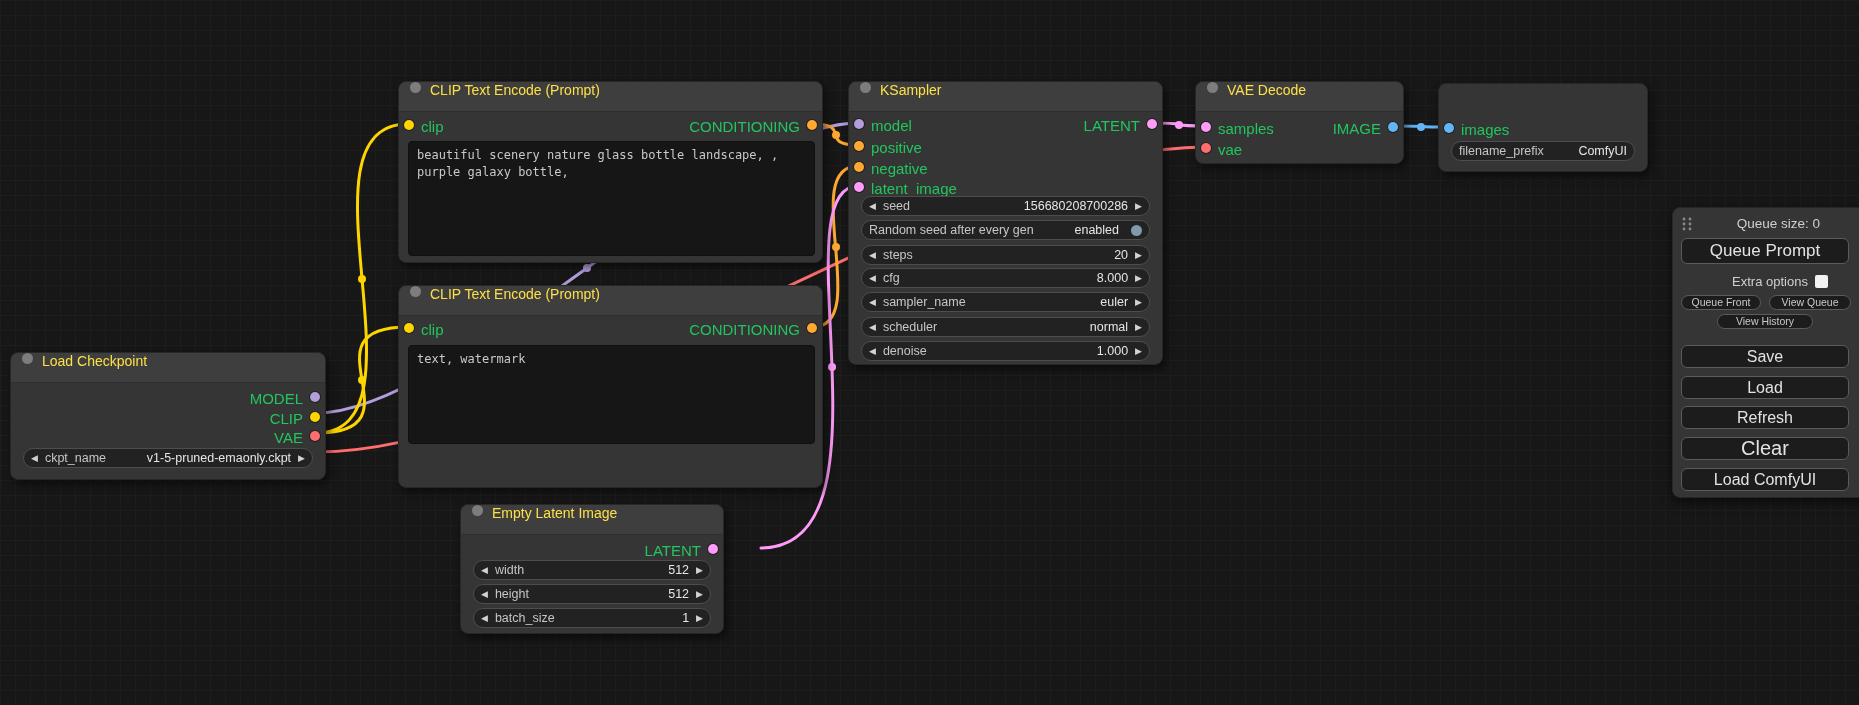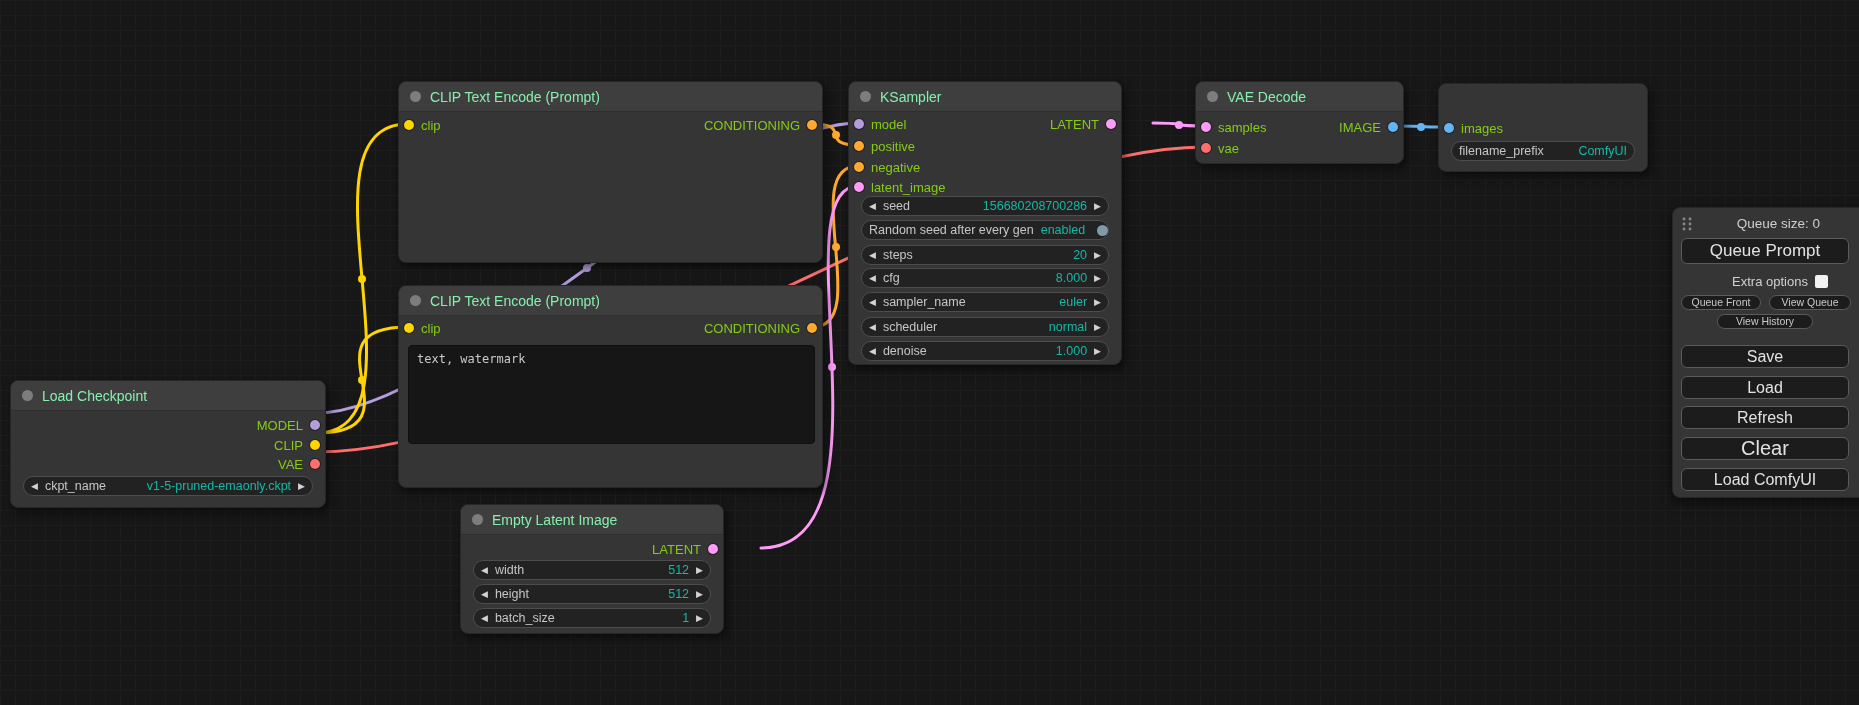--- a/index.html
+++ b/index.html
@@ -12,38 +12,38 @@
     background-size:15px 15px}
   #wires{position:absolute;left:0;top:0;z-index:1}
   .link{fill:none;stroke-width:3;stroke-linecap:round}
   .st-model{stroke:var(--c-model)} .st-clip{stroke:var(--c-clip)} .st-vae{stroke:var(--c-vae)}
   .st-cond{stroke:var(--c-conditioning)} .st-latent{stroke:var(--c-latent)} .st-image{stroke:var(--c-image)}
   .f-model{fill:var(--c-model)} .f-clip{fill:var(--c-clip)}
   .f-cond{fill:var(--c-conditioning)} .f-latent{fill:var(--c-latent)} .f-image{fill:var(--c-image)}
 
   .node{position:absolute;z-index:2;background:#353535;border:1px solid #272727;border-radius:8px;
         box-shadow:3px 4px 10px rgba(0,0,0,.55);color:#cfcfcf}
-  .node-title{height:30px;display:flex;align-items:center;gap:9px;padding:0 11px;background:#3e3e3e;
-        border-radius:7px 7px 0 0;border-bottom:1px solid #2e2e2e;font-size:14px;color:#86efac;white-space:nowrap}
+  .node-title{height:30px;display:flex;align-items:flex-start;gap:9px;padding:0 11px;background:#3e3e3e;
+        border-radius:7px 7px 0 0;border-bottom:1px solid #2e2e2e;font-size:14px;color:#fde047;white-space:nowrap}
   .title-dot{width:11px;height:11px;border-radius:50%;background:#7d7d7d;flex:0 0 auto}
-  .slot{position:absolute;height:20px;display:flex;align-items:center;font-size:13px;color:#84cc16;white-space:nowrap}
+  .slot{position:absolute;height:20px;display:flex;align-items:flex-end;font-size:15px;color:#22c55e;white-space:nowrap}
   .slot.in{left:0;padding-left:22px}
   .slot.out{right:0;padding-right:22px}
   .sdot{position:absolute;top:50%;width:10px;height:10px;margin-top:-5px;border-radius:50%;
         box-shadow:0 0 0 1px rgba(0,0,0,.4)}
   .slot.in .sdot{left:5px}
   .slot.out .sdot{right:5px}
   .d-model{background:var(--c-model)} .d-clip{background:var(--c-clip)} .d-vae{background:var(--c-vae)}
   .d-cond{background:var(--c-conditioning)} .d-latent{background:var(--c-latent)} .d-image{background:var(--c-image)}
 
   .widget{position:absolute;left:12px;right:12px;height:20px;background:#222;border:1px solid #4d4d4d;
         border-radius:10px;display:flex;align-items:center;padding:0 7px;gap:7px;font-size:12.5px;color:#c6c6c6}
   .warrow{font-family:"DejaVu Sans",sans-serif;font-size:9px;color:#d2d2d2;flex:0 0 auto;line-height:1}
   .wlabel{white-space:nowrap}
-  .wvalue{margin-left:auto;color:#14b8a6;white-space:nowrap}
+  .wvalue{margin-left:auto;color:#e5e5e5;white-space:nowrap}
   .toggle-dot{width:11px;height:11px;border-radius:50%;background:#7f9aaa;flex:0 0 auto;margin-left:5px}
 
   .prompt{position:absolute;background:#161616;border:1px solid #101010;border-radius:4px;padding:5px 8px;
         font-family:"DejaVu Sans Mono",monospace;font-size:12px;line-height:1.4;color:#c9c9c9;
         white-space:pre-wrap;overflow:hidden}
 
   #queue-panel{position:absolute;left:1672px;top:207px;width:216px;height:291px;background:#353535;
         border:1px solid #272727;border-radius:8px;z-index:3;box-shadow:0 4px 12px rgba(0,0,0,.55)}
   .qp-header{position:absolute;top:7px;left:8px;right:8px;display:flex;align-items:center}
   .qp-title{flex:1;text-align:center;font-size:13.5px;color:#cfcfcf}
@@ -74,21 +74,21 @@
     <circle class="f-model" cx="587" cy="268" r="4"></circle>
     <circle class="f-clip" cx="362" cy="279" r="4"></circle>
     <circle class="f-clip" cx="362" cy="380" r="4"></circle>
     <circle class="f-cond" cx="836" cy="135" r="4"></circle>
     <circle class="f-cond" cx="836" cy="247" r="4"></circle>
     <circle class="f-latent" cx="832" cy="367" r="4"></circle>
     <circle class="f-latent" cx="1179" cy="125" r="4"></circle>
     <circle class="f-image" cx="1421" cy="127" r="4"></circle>
   </svg>
 
-  <div class="node" style="left:10px;top:380px;width:316px;height:128px">
+  <div class="node" style="left:10px;top:352px;width:316px;height:128px">
     <div class="node-title">
       <span class="title-dot"></span>
       <span>Load Checkpoint</span>
     </div>
     <div class="slot out" style="top:34px">
       <span>MODEL</span>
       <span class="sdot d-model"></span>
     </div>
     <div class="slot out" style="top:54px">
       <span>CLIP</span>
@@ -112,20 +112,21 @@
       <span>CLIP Text Encode (Prompt)</span>
     </div>
     <div class="slot in" style="top:33px">
       <span class="sdot d-clip"></span>
       <span>clip</span>
     </div>
     <div class="slot out" style="top:33px">
       <span>CONDITIONING</span>
       <span class="sdot d-cond"></span>
     </div>
+    <div class="prompt" style="left:9px;top:59px;width:407px;height:115px">beautiful scenery nature glass bottle landscape, , purple galaxy bottle,</div>
   </div>
 
   <div class="node" style="left:398px;top:285px;width:425px;height:203px">
     <div class="node-title">
       <span class="title-dot"></span>
       <span>CLIP Text Encode (Prompt)</span>
     </div>
     <div class="slot in" style="top:32px">
       <span class="sdot d-clip"></span>
       <span>clip</span>
@@ -159,21 +160,21 @@
       <span class="warrow">▶</span>
     </div>
     <div class="widget" style="top:103px">
       <span class="warrow">◀</span>
       <span class="wlabel">batch_size</span>
       <span class="wvalue">1</span>
       <span class="warrow">▶</span>
     </div>
   </div>
 
-  <div class="node" style="left:848px;top:81px;width:274px;height:284px">
+  <div class="node" style="left:848px;top:81px;width:315px;height:284px">
     <div class="node-title">
       <span class="title-dot"></span>
       <span>KSampler</span>
     </div>
     <div class="slot in" style="top:32px">
       <span class="sdot d-model"></span>
       <span>model</span>
     </div>
     <div class="slot out" style="top:32px">
       <span>LATENT</span>

